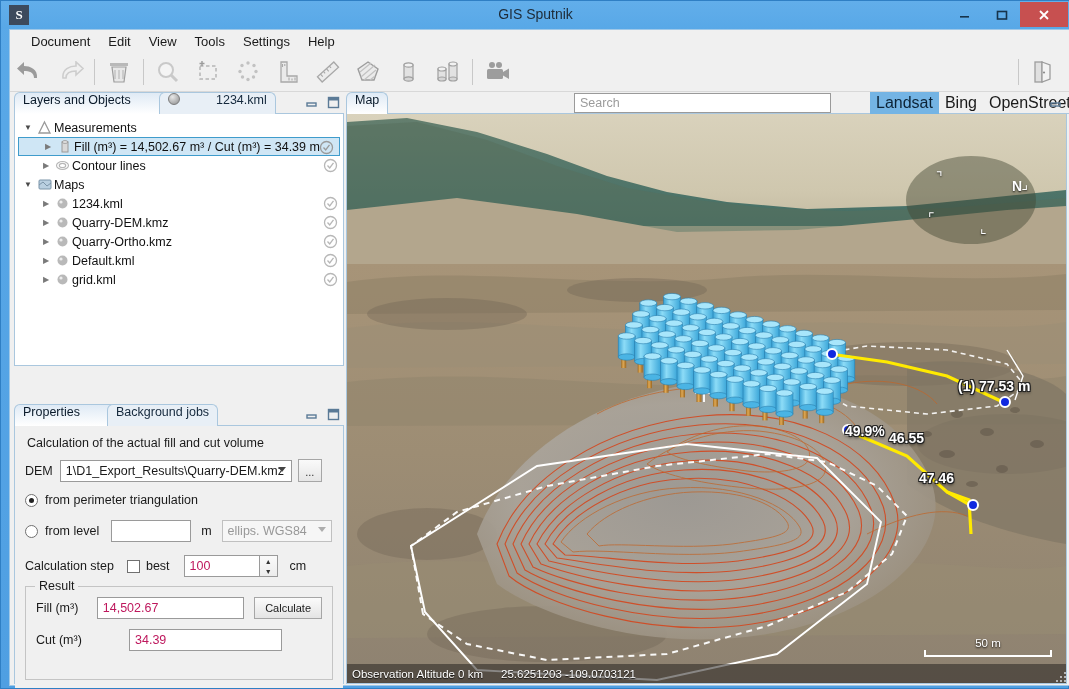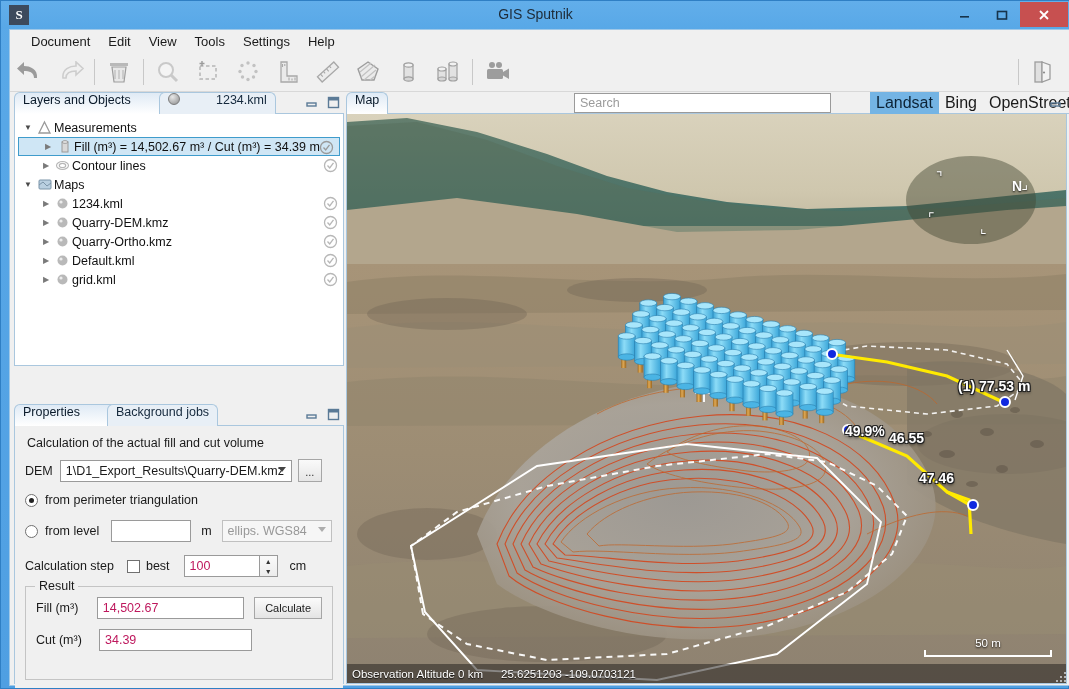--- a/index.html
+++ b/index.html
@@ -682,21 +682,21 @@
                 <span style="margin-left:12px;">cm</span>
               </div>
 
               <div class="group">
                 <span class="gtitle">Result</span>
                 <div class="row" style="margin-bottom:10px;">
                   <span class="lbl" style="width:56px;">Fill (m³)</span>
                   <div class="txt" style="width:153px;">14,502.67</div>
                   <div class="btn" style="margin-left:10px;">Calculate</div>
                 </div>
-                <div class="row" style="margin-bottom:16px;">
+                <div class="row" style="margin-bottom:16px;gap:30px;">
                   <span class="lbl" style="width:56px;">Cut (m³)</span>
                   <div class="txt" style="width:153px;">34.39</div>
                 </div>
               </div>
             </div>
           </div>
         </div>
       </div>
 
       <div class="map-col">

